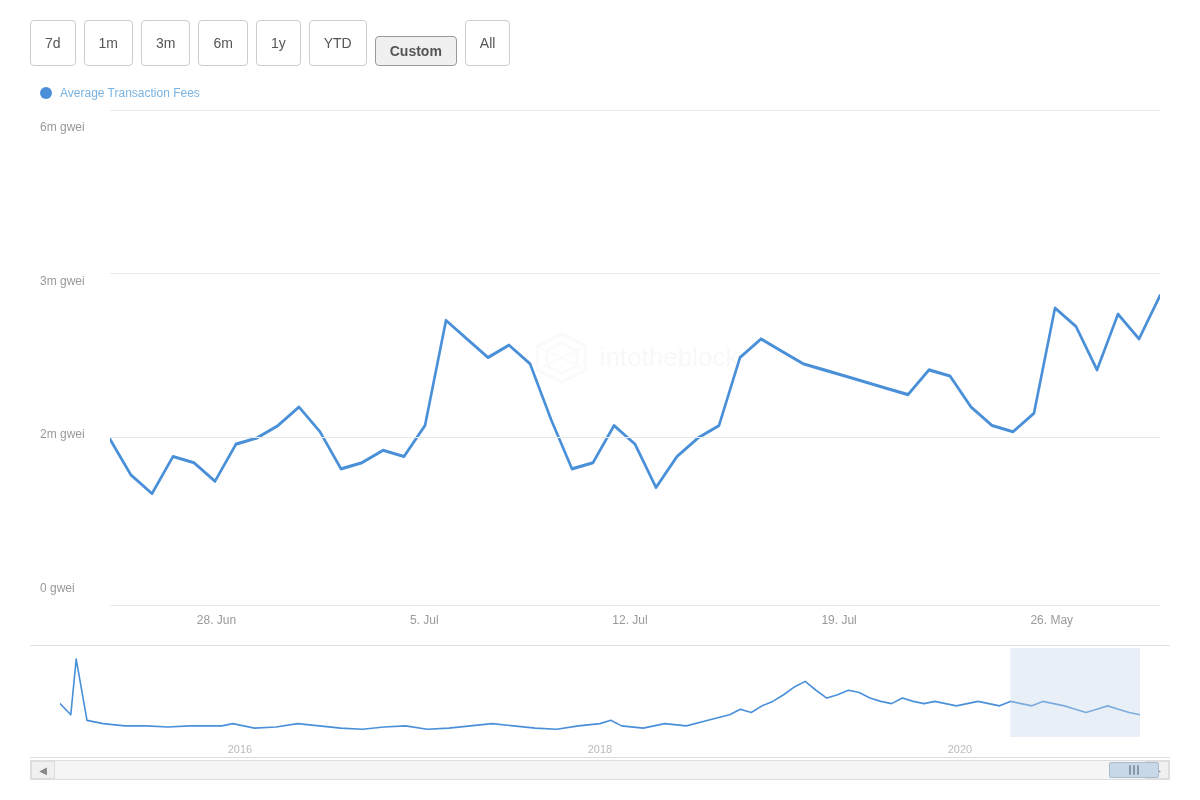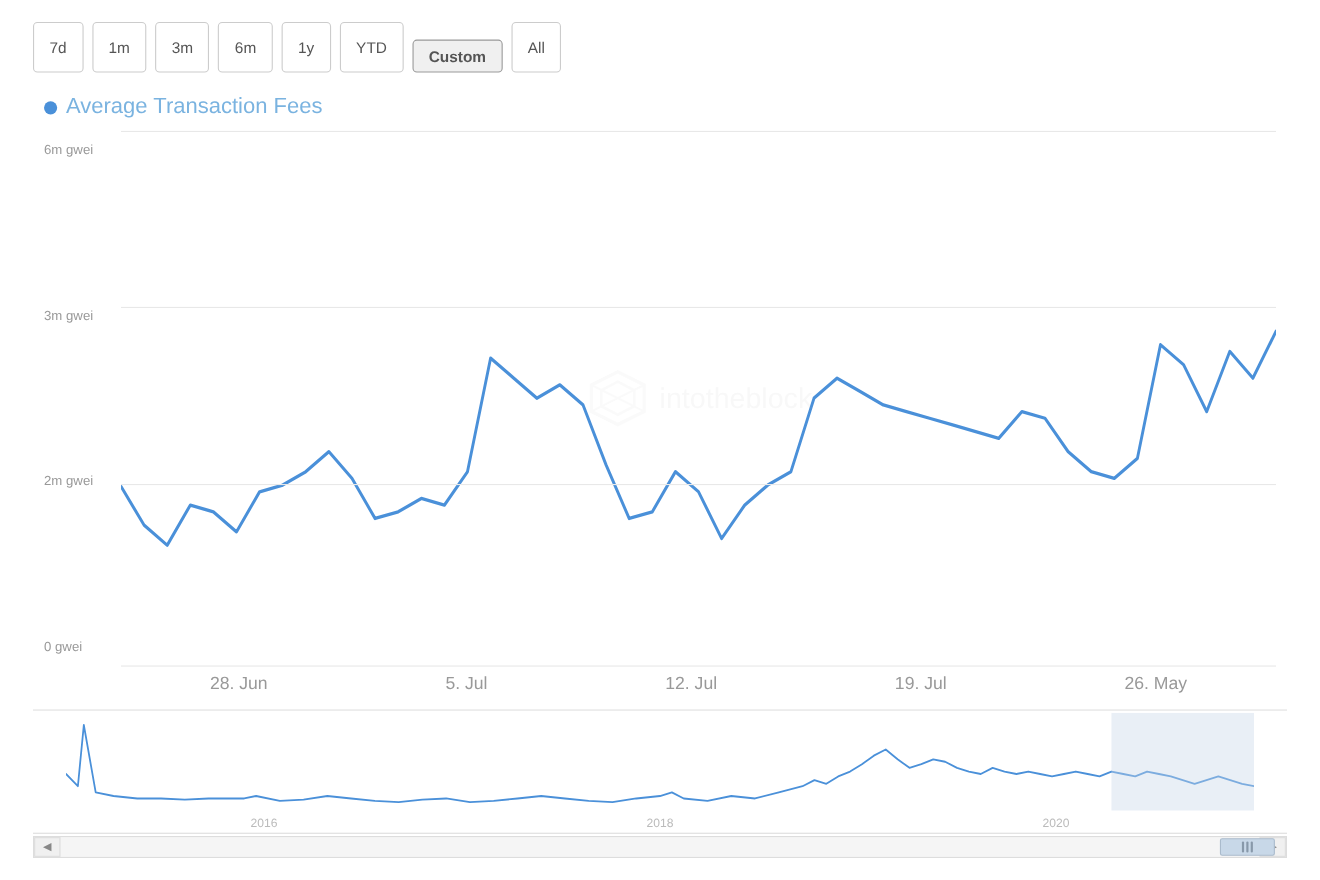--- a/index.html
+++ b/index.html
@@ -50,21 +50,21 @@
       padding-left: 10px;
     }
     .legend-dot {
       width: 12px;
       height: 12px;
       border-radius: 50%;
       background: #4a90d9;
       flex-shrink: 0;
     }
     .legend-label {
-      font-size: 20px;
+      font-size: 12px;
       color: #7ab3e0;
       font-weight: 400;
     }
     .chart-area {
       flex: 1;
       position: relative;
       display: flex;
       flex-direction: column;
     }
     .main-chart {
@@ -108,21 +108,21 @@
       left: 80px;
       right: 10px;
       bottom: 0;
       height: 40px;
       display: flex;
       justify-content: space-around;
       align-items: flex-start;
       padding-top: 8px;
     }
     .x-label {
-      font-size: 16px;
+      font-size: 12px;
       color: #999;
       text-align: center;
     }
     .watermark {
       position: absolute;
       top: 50%;
       left: 50%;
       transform: translate(-50%, -50%);
       opacity: 0.08;
       font-size: 28px;

